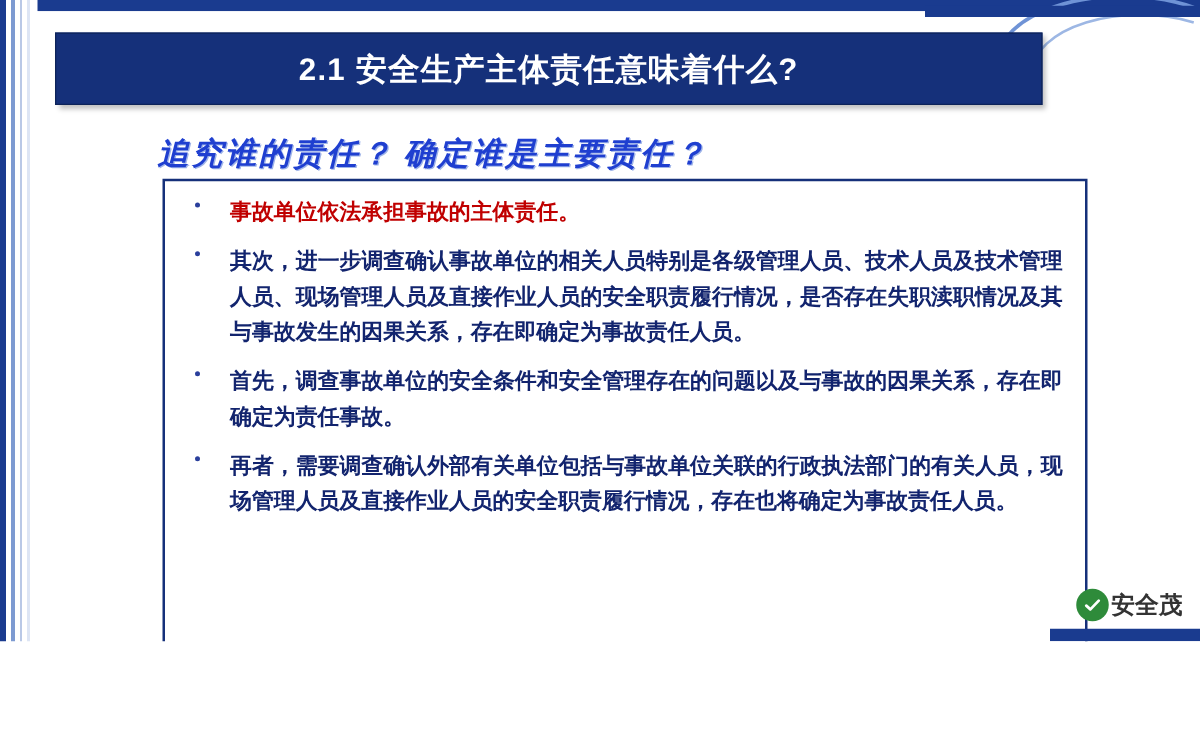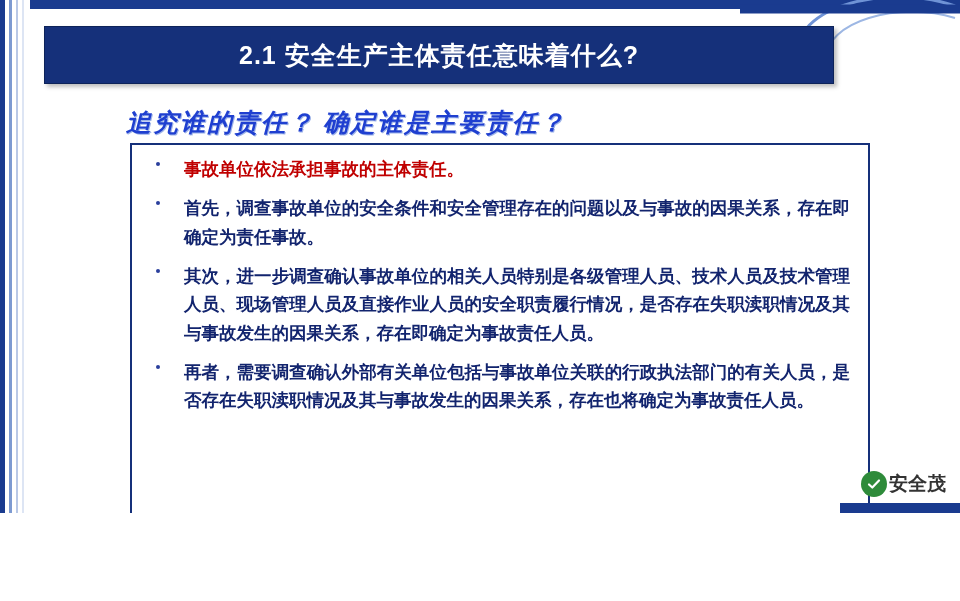--- a/index.html
+++ b/index.html
@@ -195,29 +195,29 @@
   <div class="subtitle">追究谁的责任？ 确定谁是主要责任？</div>
 
   <div class="content-box">
     <ul class="bullets">
       <li>
         <span class="dot"></span>
         <span class="red-em">事故单位依法承担事故的</span><span class="red-em">主体责任。</span>
       </li>
       <li>
         <span class="dot"></span>
+        <span>其次，进一步调查确认事故单位的相关人员特别是各级管理人员、技术人员及技术管理人员、现场管理人员及直接作业人员的安全职责履行情况，是否存在失职渎职情况及其与事故发生的因果关系，存在即确定为事故责任人员。</span>
+      </li>
+      <li>
+        <span class="dot"></span>
         <span>首先，调查事故单位的安全条件和安全管理存在的问题以及与事故的因果关系，存在即确定为责任事故。</span>
       </li>
       <li>
         <span class="dot"></span>
-        <span>其次，进一步调查确认事故单位的相关人员特别是各级管理人员、技术人员及技术管理人员、现场管理人员及直接作业人员的安全职责履行情况，是否存在失职渎职情况及其与事故发生的因果关系，存在即确定为事故责任人员。</span>
-      </li>
-      <li>
-        <span class="dot"></span>
-        <span>再者，需要调查确认外部有关单位包括与事故单位关联的行政执法部门的有关人员，是否存在失职渎职情况及其与事故发生的因果关系，存在也将确定为事故责任人员。</span>
+        <span>再者，需要调查确认外部有关单位包括与事故单位关联的行政执法部门的有关人员，现场管理人员及直接作业人员的安全职责履行情况，存在也将确定为事故责任人员。</span>
       </li>
     </ul>
   </div>
 
   <div class="logo-wrap">
     <div class="logo-badge">
       <svg width="16" height="16" viewBox="0 0 16 16" xmlns="http://www.w3.org/2000/svg">
         <path d="M3 8.5 L6.3 11.5 L13 4.5" stroke="#ffffff" stroke-width="2.2" fill="none" stroke-linecap="round" stroke-linejoin="round"></path>
       </svg>
     </div>

